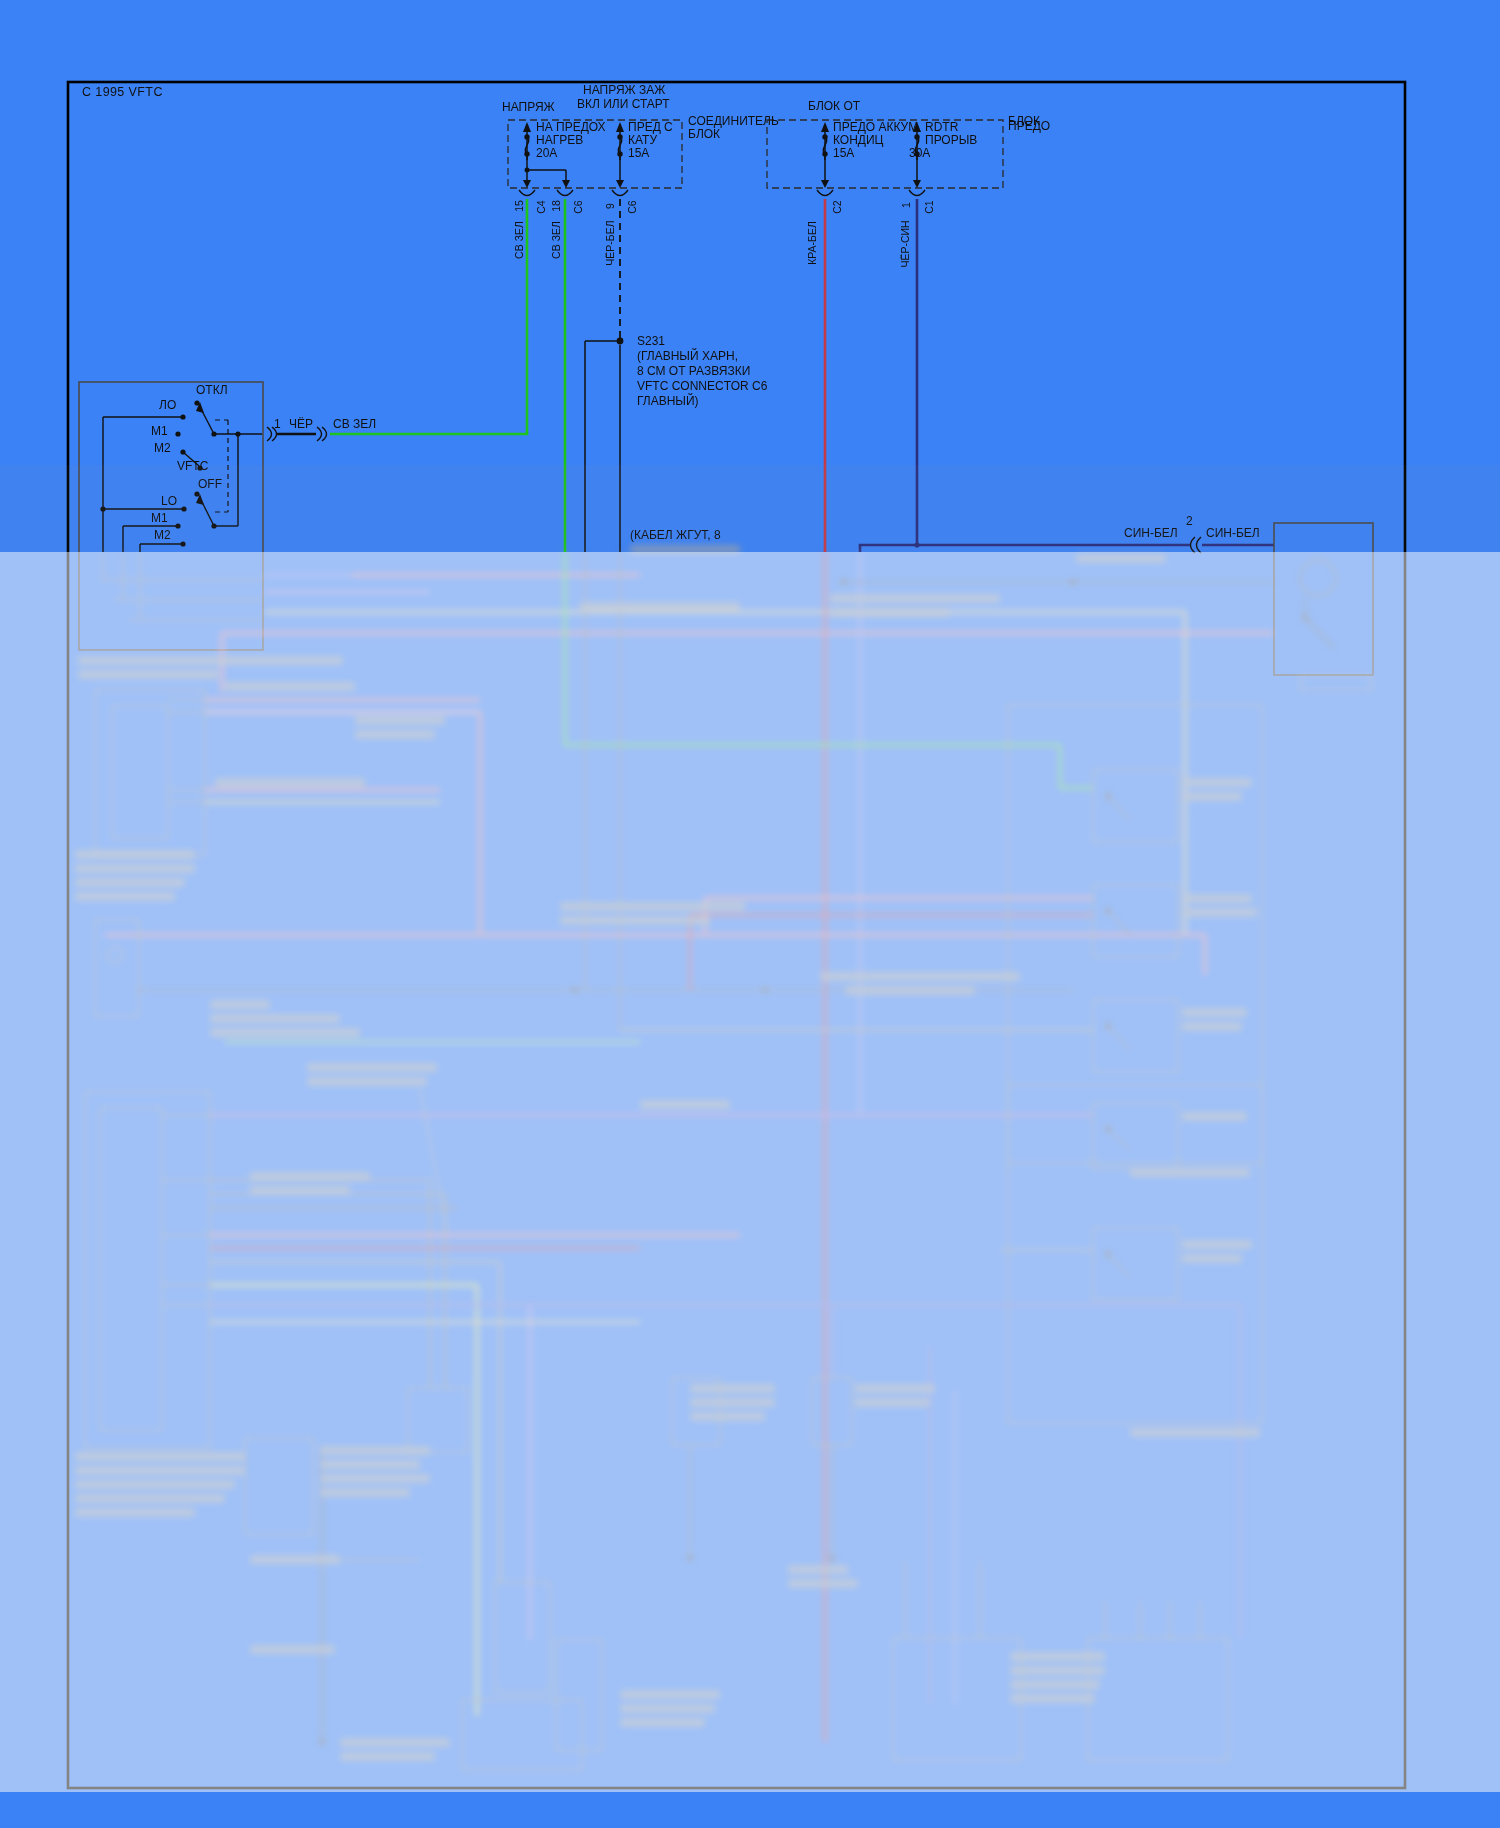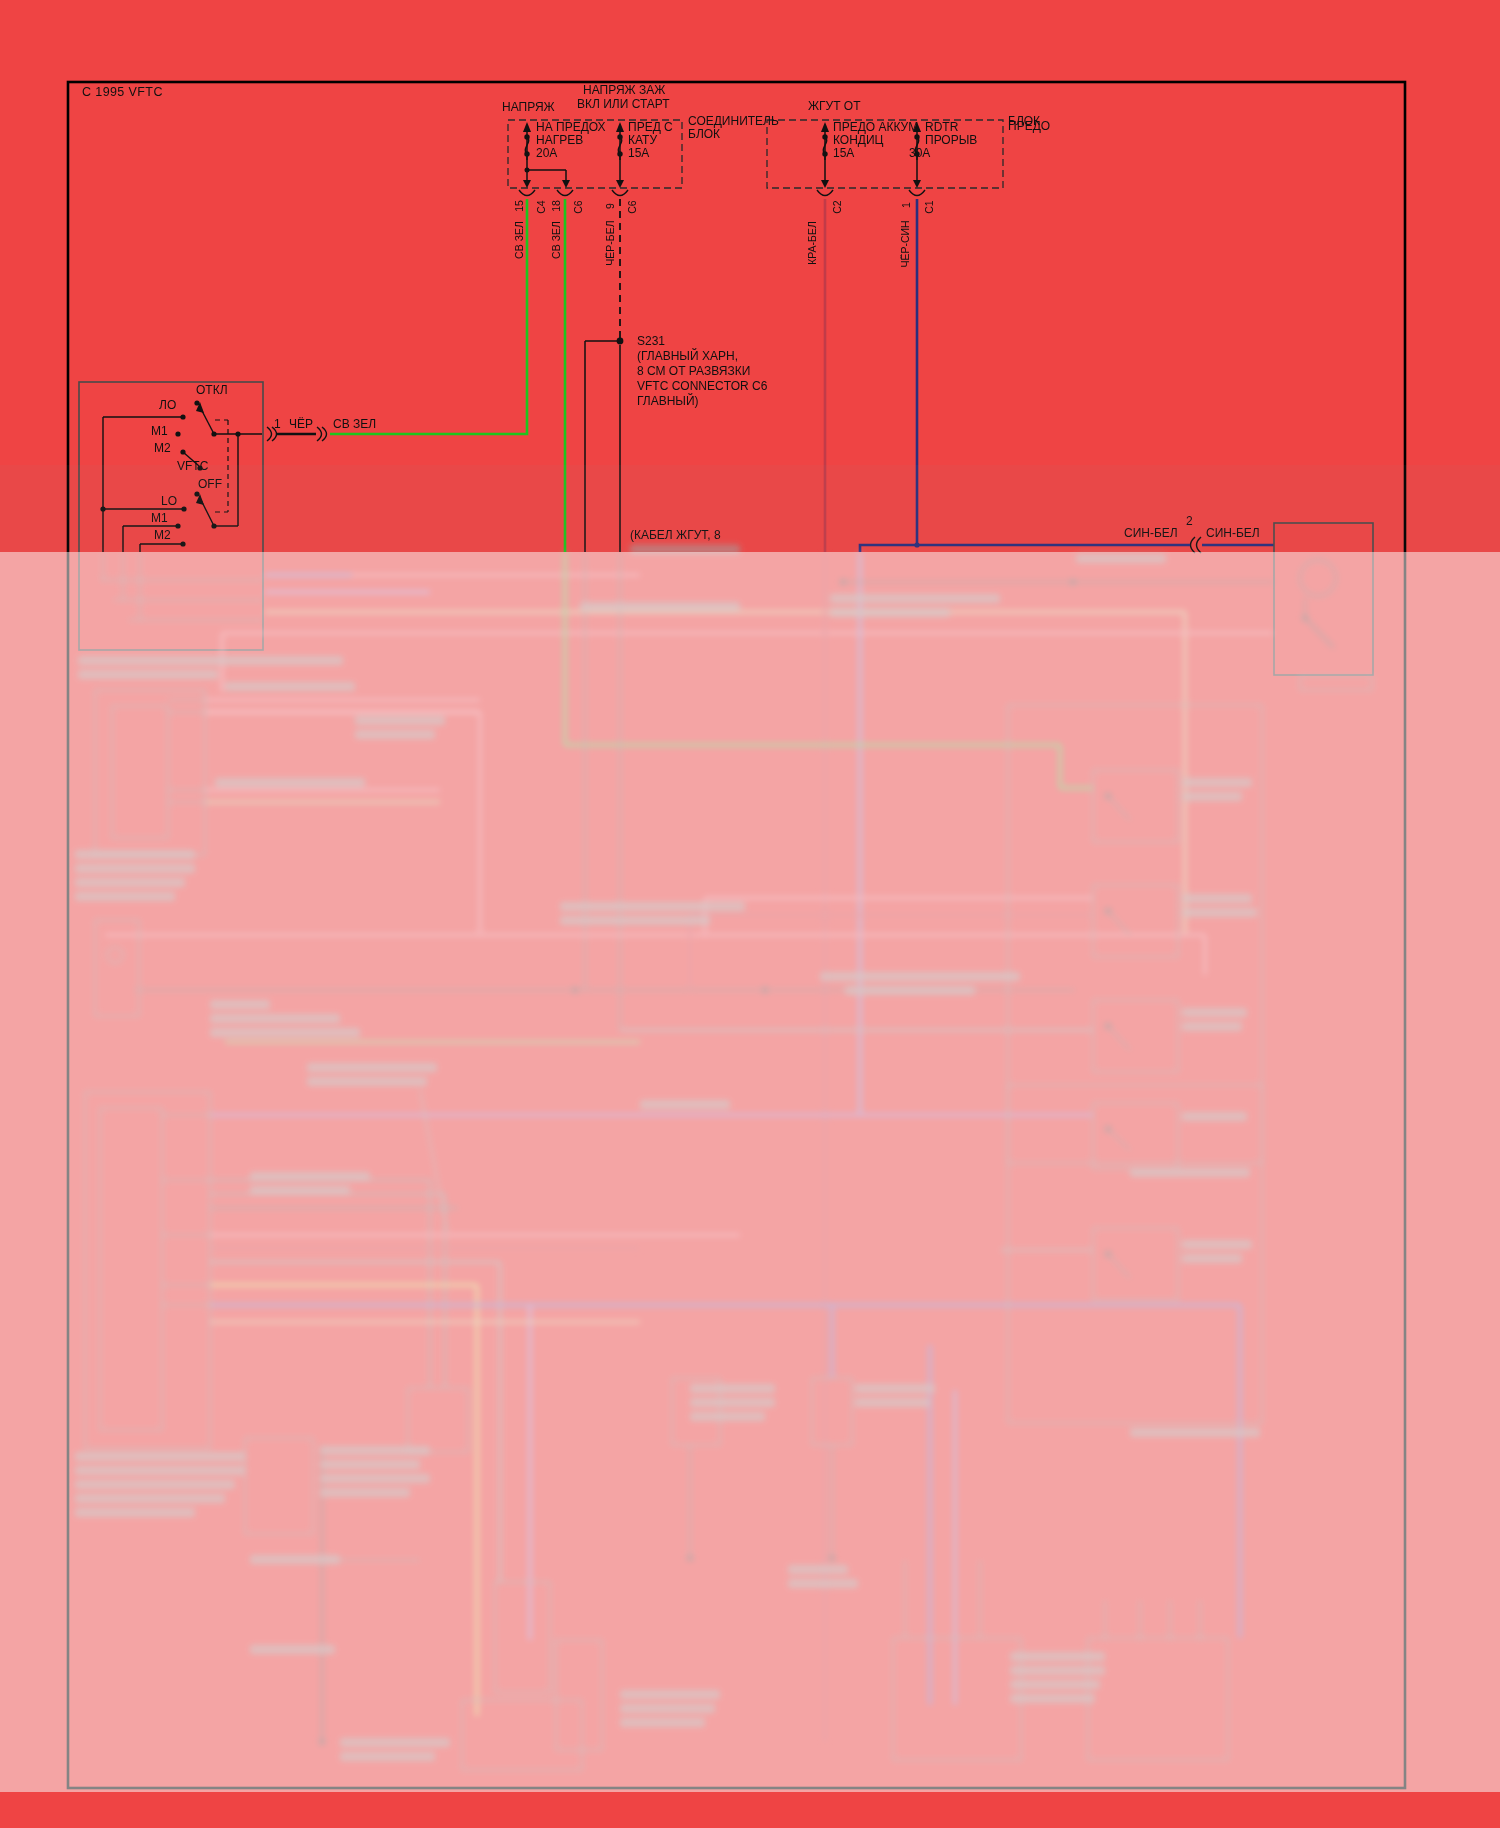--- a/index.html
+++ b/index.html
@@ -1,16 +1,16 @@
 <!DOCTYPE html>
 <html><head>
 <meta charset="utf-8">
 <style>
   html,body{margin:0;padding:0;background:#fff;}
-  #stage{position:relative;width:1500px;height:1828px;background:#ef4444;overflow:hidden;
+  #stage{position:relative;width:1500px;height:1828px;background:#3b82f6;overflow:hidden;
          font-family:"Liberation Sans", sans-serif;color:#101010;}
   .layer{position:absolute;left:0;top:0;}
   .t{position:absolute;font-size:12px;line-height:1;white-space:nowrap;color:#101010;}
   .vt{position:absolute;font-size:10.5px;line-height:1;white-space:nowrap;color:#101010;
       transform:translate(-50%,-50%) rotate(-90deg);}
   .title{font-size:12.5px;letter-spacing:.4px;}
   .blurred{filter:blur(3px);opacity:.8;}
   .tint{position:absolute;left:0;top:465px;width:1500px;height:1327px;
         background:rgba(150,150,150,0.055);pointer-events:none;}
   .veil{position:absolute;left:0;top:552px;width:1500px;height:1240px;
@@ -330,21 +330,21 @@
       <rect x="250" y="1645" width="85" height="9" rx="2" fill="#a3a3a3" fill-opacity="0.75"></rect>
     </svg>
 
   <span class="t title" style="left:82px;top:86px">C  1995 VFTC</span>
 
   <span class="t" style="left:502px;top:101px">НАПРЯЖ</span>
   <span class="t" style="left:583px;top:84px">НАПРЯЖ ЗАЖ</span>
   <span class="t" style="left:577px;top:98px">ВКЛ ИЛИ СТАРТ</span>
   <span class="t" style="left:688px;top:115px">СОЕДИНИТЕЛЬ</span>
   <span class="t" style="left:688px;top:128px">БЛОК</span>
-  <span class="t" style="left:808px;top:100px">ЖГУТ ОТ</span>
+  <span class="t" style="left:808px;top:100px">БЛОК ОТ</span>
   <span class="t" style="left:1008px;top:115px">БЛОК</span>
   <span class="t" style="left:1008px;top:120px">ПРЕДО</span>
 
   <span class="t" style="left:536px;top:121px">НА ПРЕДОХ</span>
   <span class="t" style="left:536px;top:134px">НАГРЕВ</span>
   <span class="t" style="left:536px;top:147px">20A</span>
   <span class="t" style="left:628px;top:121px">ПРЕД С</span>
   <span class="t" style="left:628px;top:134px">КАТУ</span>
   <span class="t" style="left:628px;top:147px">15A</span>
   <span class="t" style="left:833px;top:121px">ПРЕДО АККУМ</span>

